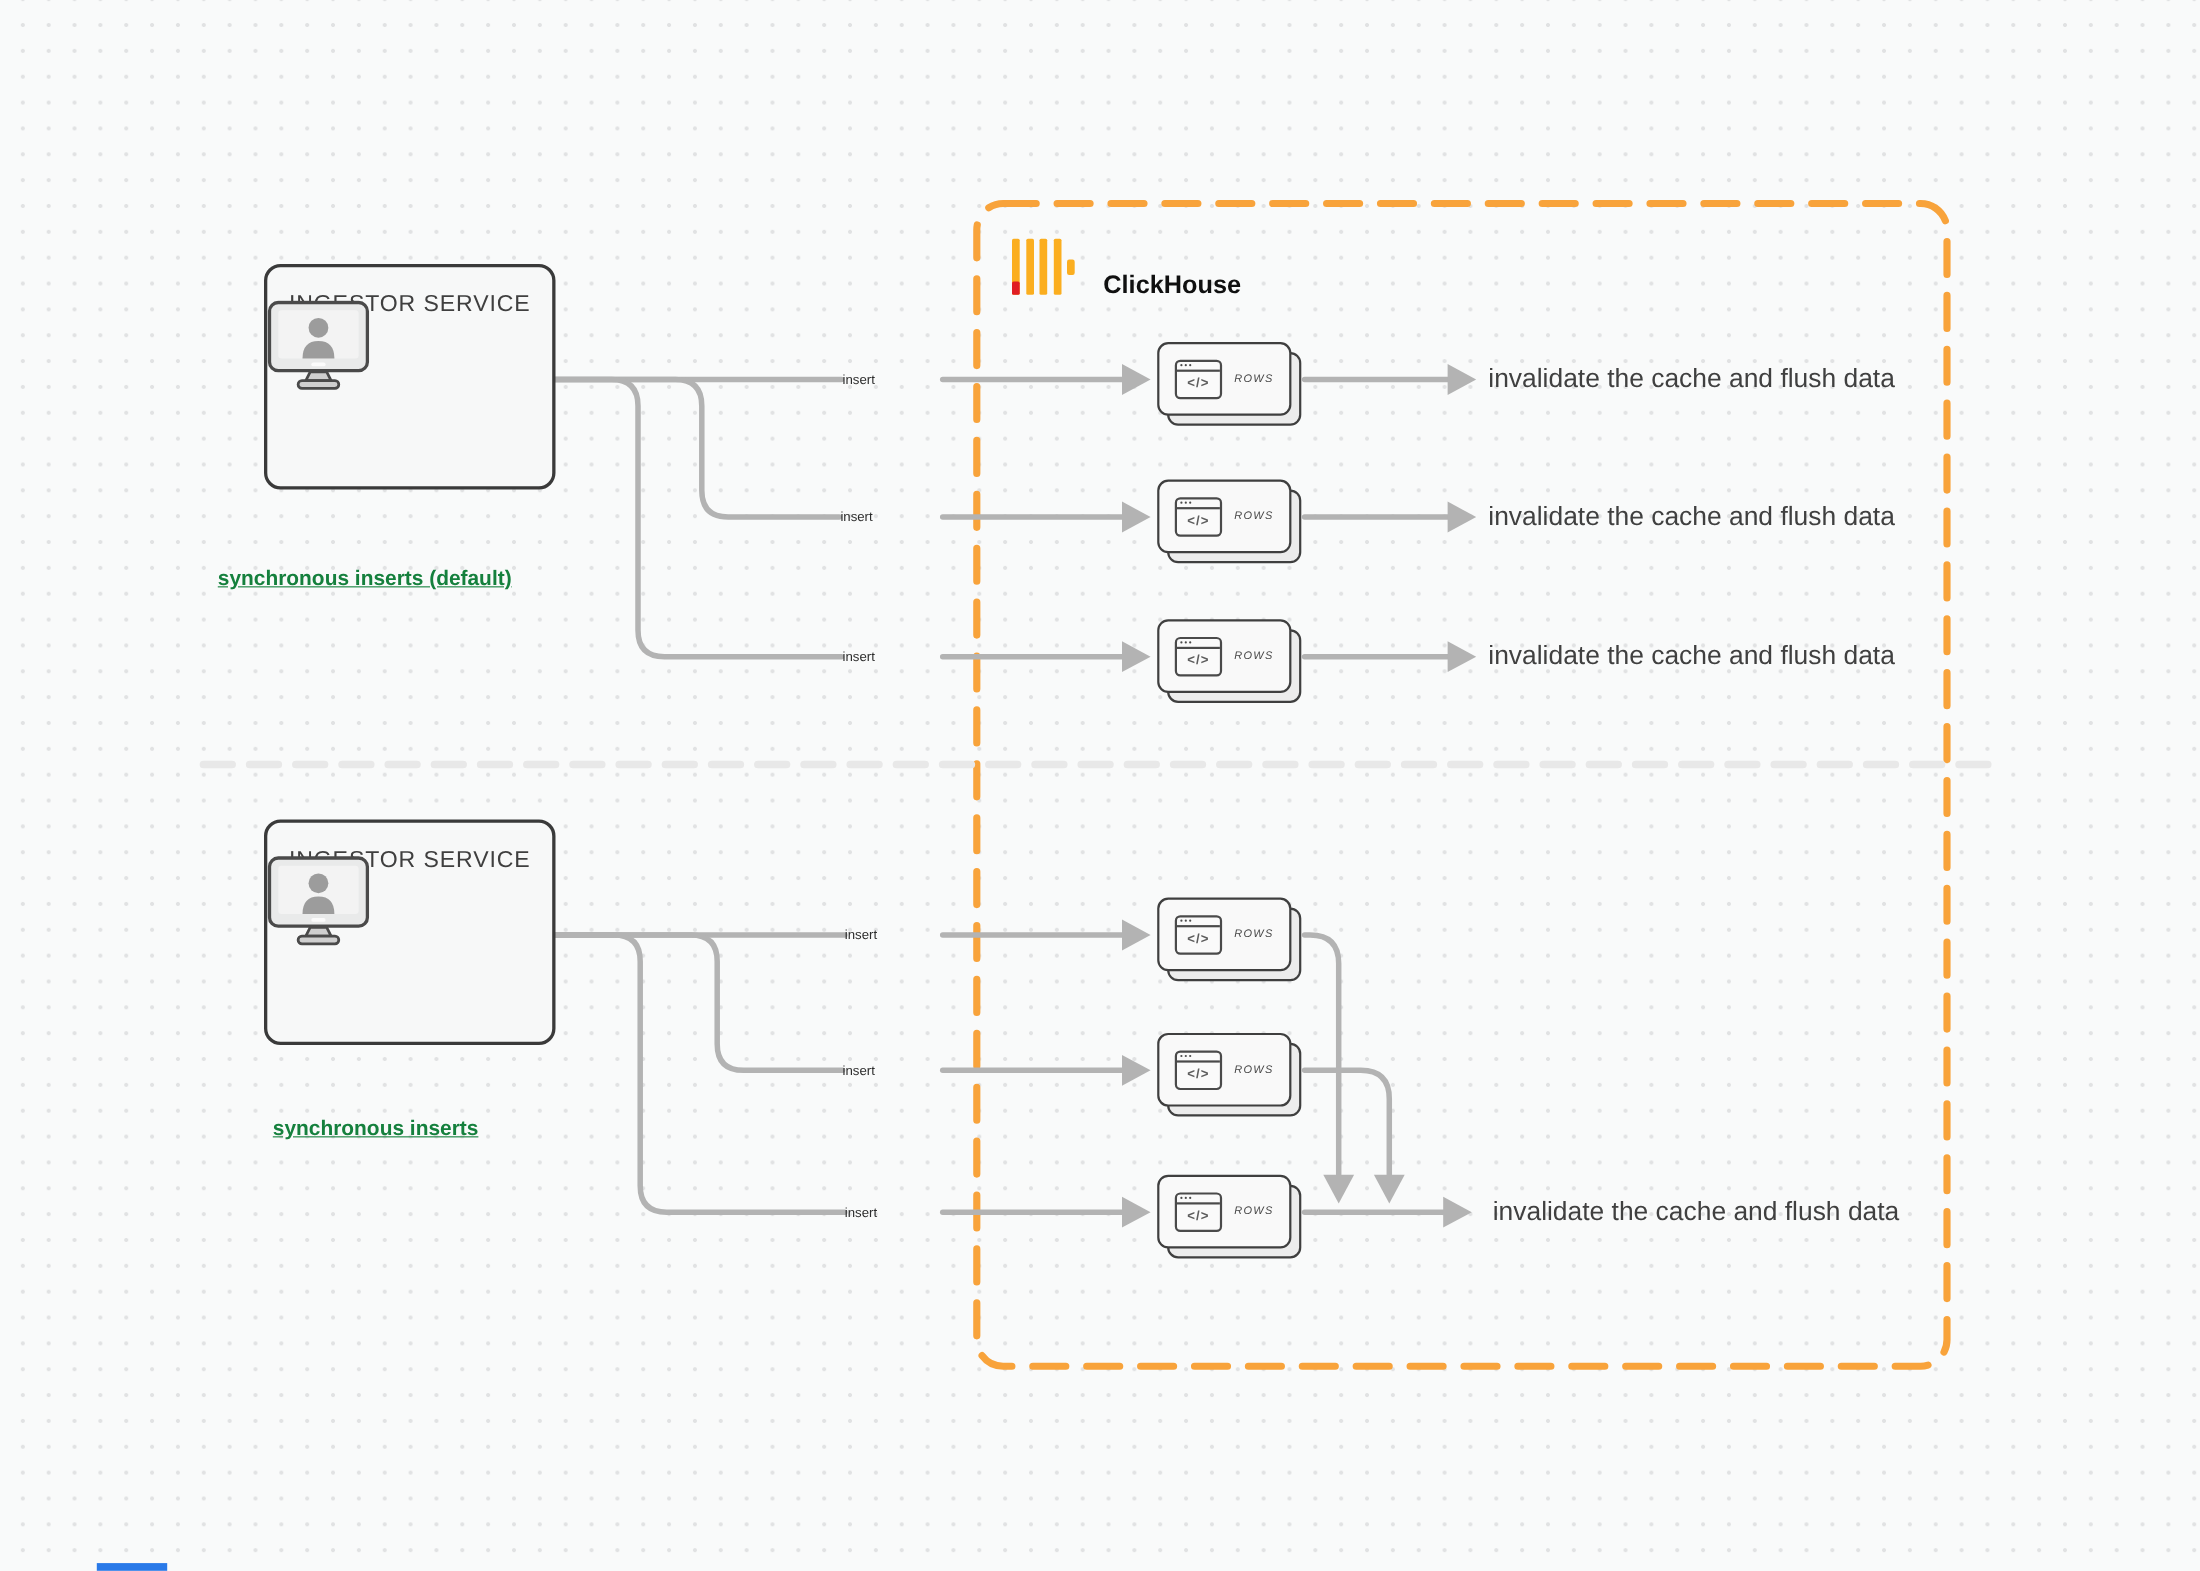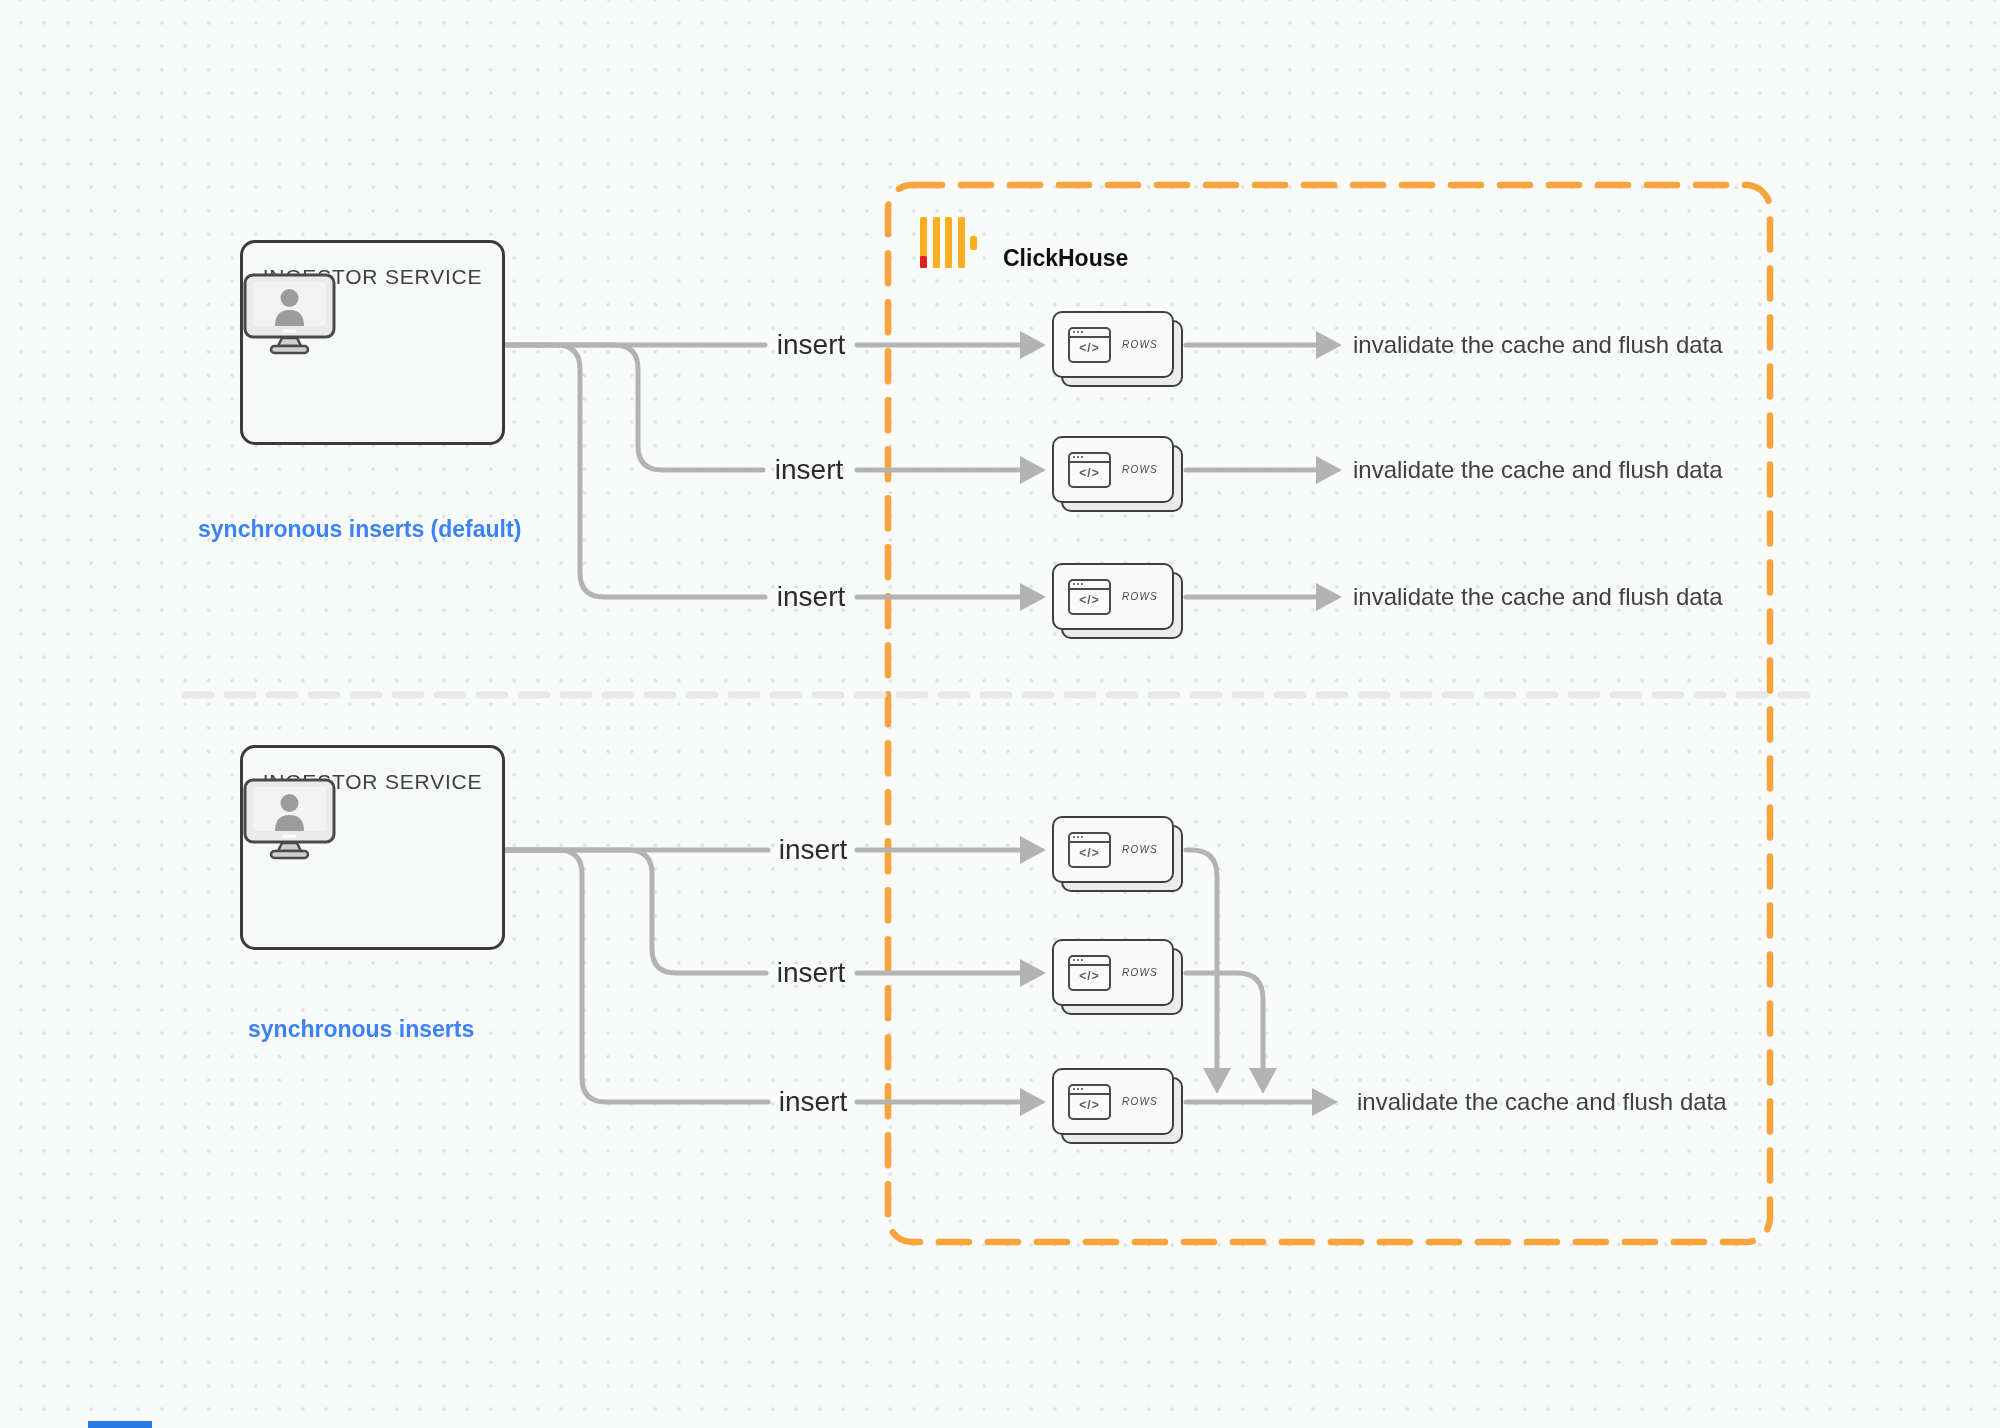--- a/index.html
+++ b/index.html
@@ -18,21 +18,21 @@
     background:#f7f8f8;border:3.5px solid #3a3a3a;border-radius:15px;
     box-sizing:border-box;display:flex;flex-direction:column;align-items:center;
   }
   .ingestor-box .monitor{margin-top:30px;}
   .ingestor-label{
     margin-top:22px;font-size:21px;color:#3f3f3f;letter-spacing:0.8px;
   }
 
   
   .caption{
-    position:absolute;font-size:23px;font-weight:bold;color:#3b82f6;white-space:nowrap;
+    position:absolute;font-size:19px;font-weight:bold;color:#15803d;white-space:nowrap;text-decoration:underline;
   }
 
   
   .rows-card{position:absolute;width:131px;height:76px;}
   .rows-card .card-back{
     position:absolute;left:9px;top:9px;width:122px;height:67px;
     background:#ececec;border:2.5px solid #3f3f3f;border-radius:10px;box-sizing:border-box;
   }
   .rows-card .card-front{
     position:absolute;left:0;top:0;width:122px;height:67px;
@@ -51,22 +51,22 @@
   .browser-body{
     height:21px;display:flex;align-items:center;justify-content:center;
     font-size:12px;font-weight:bold;color:#5d5d5d;letter-spacing:1px;
   }
   .rows-label{
     font-style:italic;font-size:10px;color:#474747;letter-spacing:1.2px;white-space:nowrap;
   }
 
   
   .insert-label{
-    position:absolute;width:90px;text-align:center;transform:translateY(-50%);
-    font-size:28px;color:#2b2b2b;
+    position:absolute;width:90px;text-align:left;transform:translateY(-50%);
+    font-size:12px;color:#2b2b2b;
   }
   .invalidate-label{
     position:absolute;transform:translateY(-50%);
     font-size:24px;color:#404040;white-space:nowrap;
   }
 
   
   .ch-logo{position:absolute;left:920px;top:217px;width:200px;height:51px;}
   .ch-bar{position:absolute;top:0;width:7px;height:51px;border-radius:1.5px;background:#fbae1f;}
   .ch-bar-red{position:absolute;left:0;bottom:0;width:7px;height:12px;background:#e01e24;border-radius:1.5px;}

